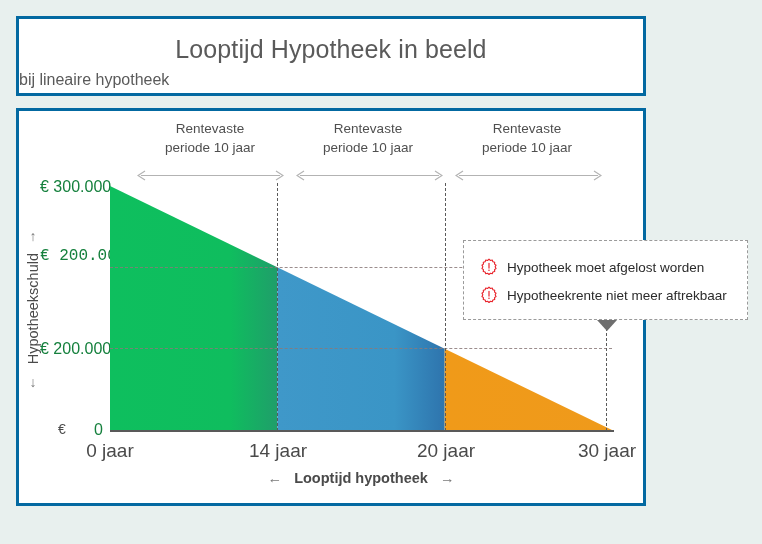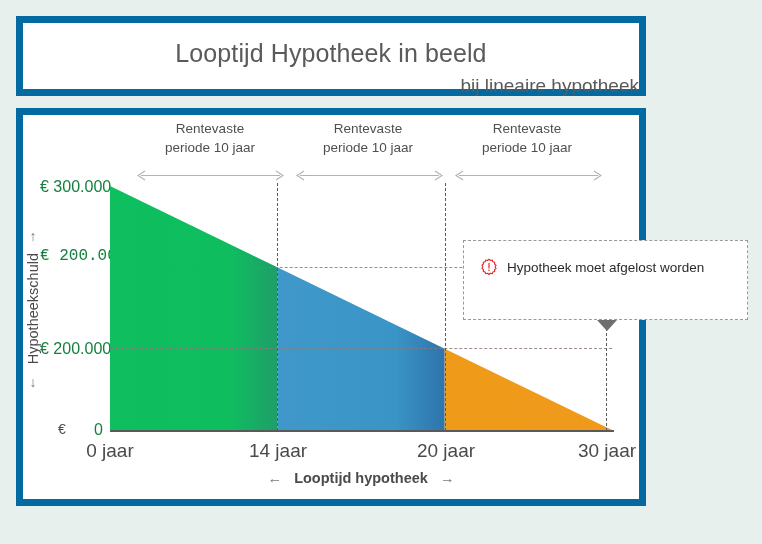--- a/index.html
+++ b/index.html
@@ -8,35 +8,35 @@
     background: #e8f0ee;
     font-family: "Liberation Sans", sans-serif;
     overflow: hidden;
   }
   #root { position: relative; width: 762px; height: 544px; }
 
   
   .card {
     position: absolute;
     background: #ffffff;
-    border: 7px solid #0369a1;
+    border: 3px solid #0369a1;
   }
   #header-card { left: 16px; top: 16px; width: 630px; height: 80px; }
   #chart-card  { left: 16px; top: 108px; width: 630px; height: 398px; }
 
   #chart-title {
     position: absolute; left: 0; top: 16px; width: 100%;
     text-align: center;
     font-size: 25px; font-weight: 400; color: #5a5a5a;
     letter-spacing: .1px;
   }
   #chart-subtitle {
     position: absolute; left: 0; top: 52px; width: 100%;
-    text-align: right;
-    font-size: 19px; font-weight: 400; color: #5a5a5a;
+    text-align: left;
+    font-size: 16px; font-weight: 400; color: #5a5a5a;
   }
 
   
   .period-label {
     position: absolute;
     text-align: center;
     font-size: 13.5px; color: #4f4f4f; line-height: 19px;
   }
   .bracket {
     position: absolute;
@@ -274,16 +274,26 @@
     <div class="tip-row">
       <span class="warn">
         <svg width="18" height="18" viewBox="0 0 24 24">
           <path fill="none" stroke="#e8242c" stroke-width="1.5" stroke-linejoin="round" d="M12 1.6 13.9 3.3 16.3 2.6 17.2 5 19.6 5.6 19.4 8.1 21.4 9.6 20.2 11.8 21.4 14 19.4 15.5 19.6 18 17.2 18.6 16.3 21 13.9 20.3 12 22 10.1 20.3 7.7 21 6.8 18.6 4.4 18 4.6 15.5 2.6 14 3.8 11.8 2.6 9.6 4.6 8.1 4.4 5.6 6.8 5 7.7 2.6 10.1 3.3 Z"></path>
           <line x1="12" y1="7.2" x2="12" y2="13.4" stroke="#e8242c" stroke-width="1.6" stroke-linecap="round"></line>
           <circle cx="12" cy="16.4" r="1.05" fill="#e8242c"></circle>
         </svg>
       </span>
       <span>Hypotheek moet afgelost worden</span>
     </div>
+    <div class="tip-row">
+      <span class="warn">
+        <svg width="18" height="18" viewBox="0 0 24 24">
+          <path fill="none" stroke="#e8242c" stroke-width="1.5" stroke-linejoin="round" d="M12 1.6 13.9 3.3 16.3 2.6 17.2 5 19.6 5.6 19.4 8.1 21.4 9.6 20.2 11.8 21.4 14 19.4 15.5 19.6 18 17.2 18.6 16.3 21 13.9 20.3 12 22 10.1 20.3 7.7 21 6.8 18.6 4.4 18 4.6 15.5 2.6 14 3.8 11.8 2.6 9.6 4.6 8.1 4.4 5.6 6.8 5 7.7 2.6 10.1 3.3 Z"></path>
+          <line x1="12" y1="7.2" x2="12" y2="13.4" stroke="#e8242c" stroke-width="1.6" stroke-linecap="round"></line>
+          <circle cx="12" cy="16.4" r="1.05" fill="#e8242c"></circle>
+        </svg>
+      </span>
+      <span>Hypotheekrente niet meer aftrekbaar</span>
+    </div>
   </div>
   <div id="tooltip-pointer"></div>
 
 </div>
 
 </body></html>

